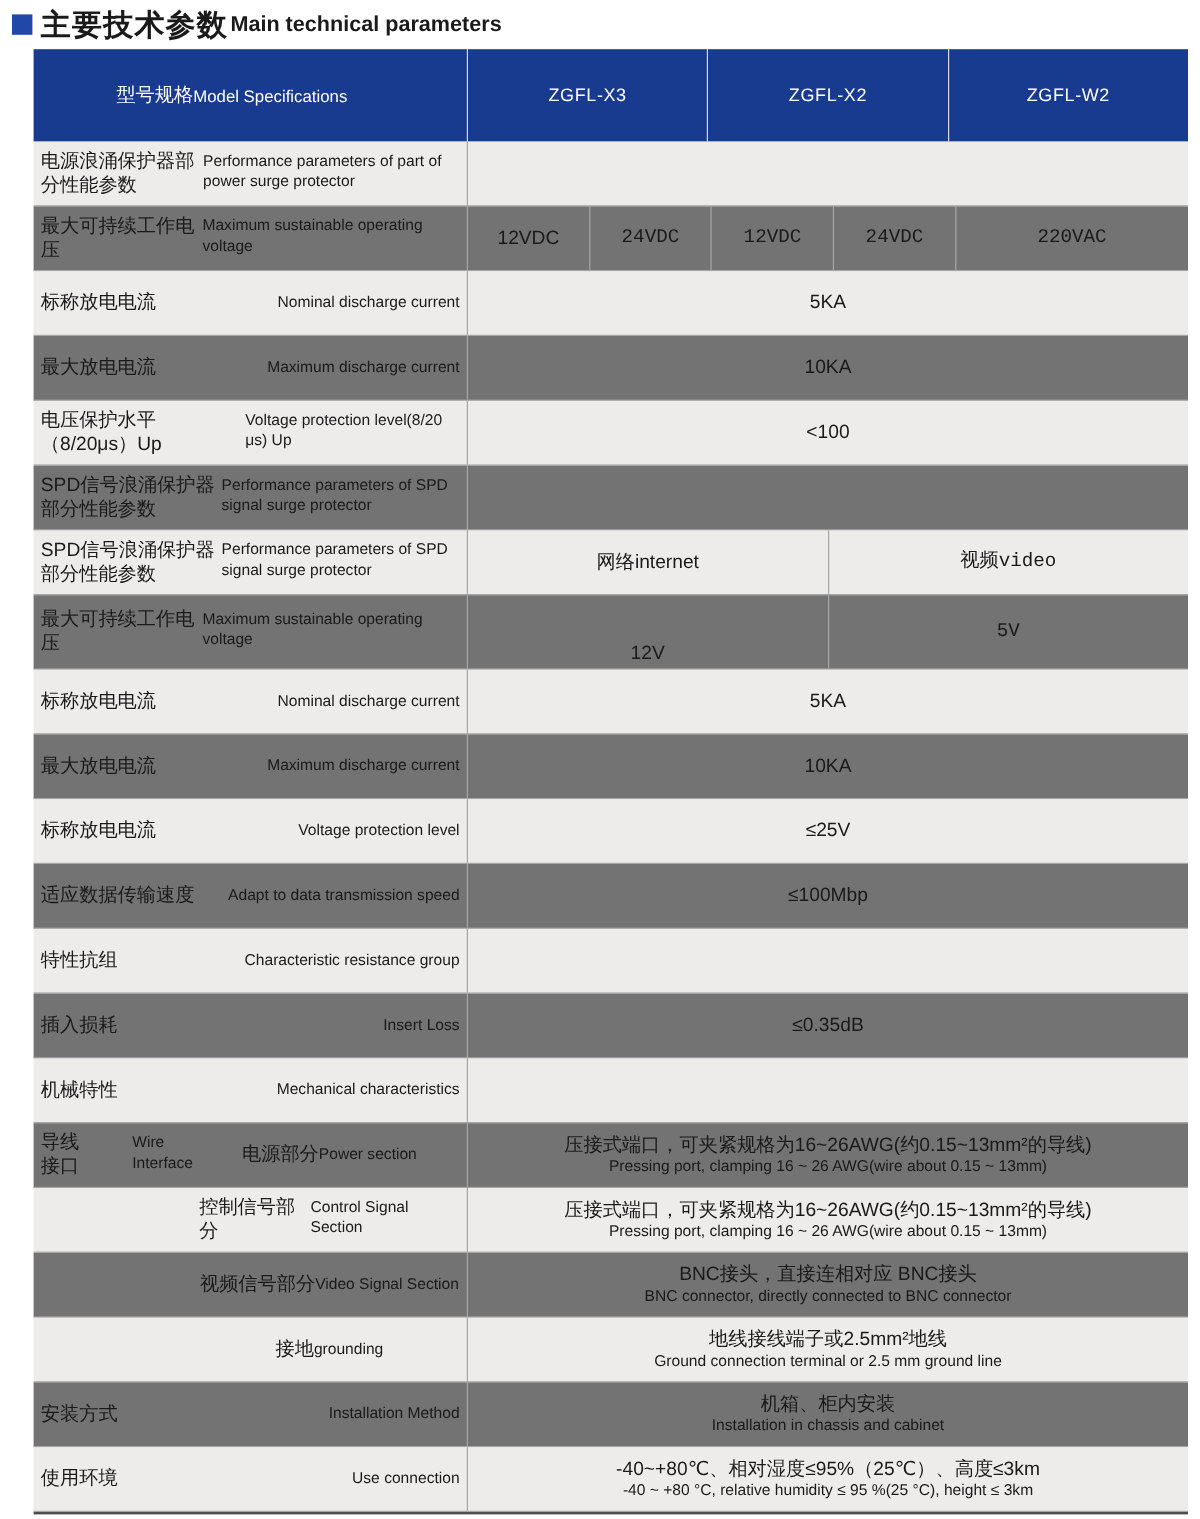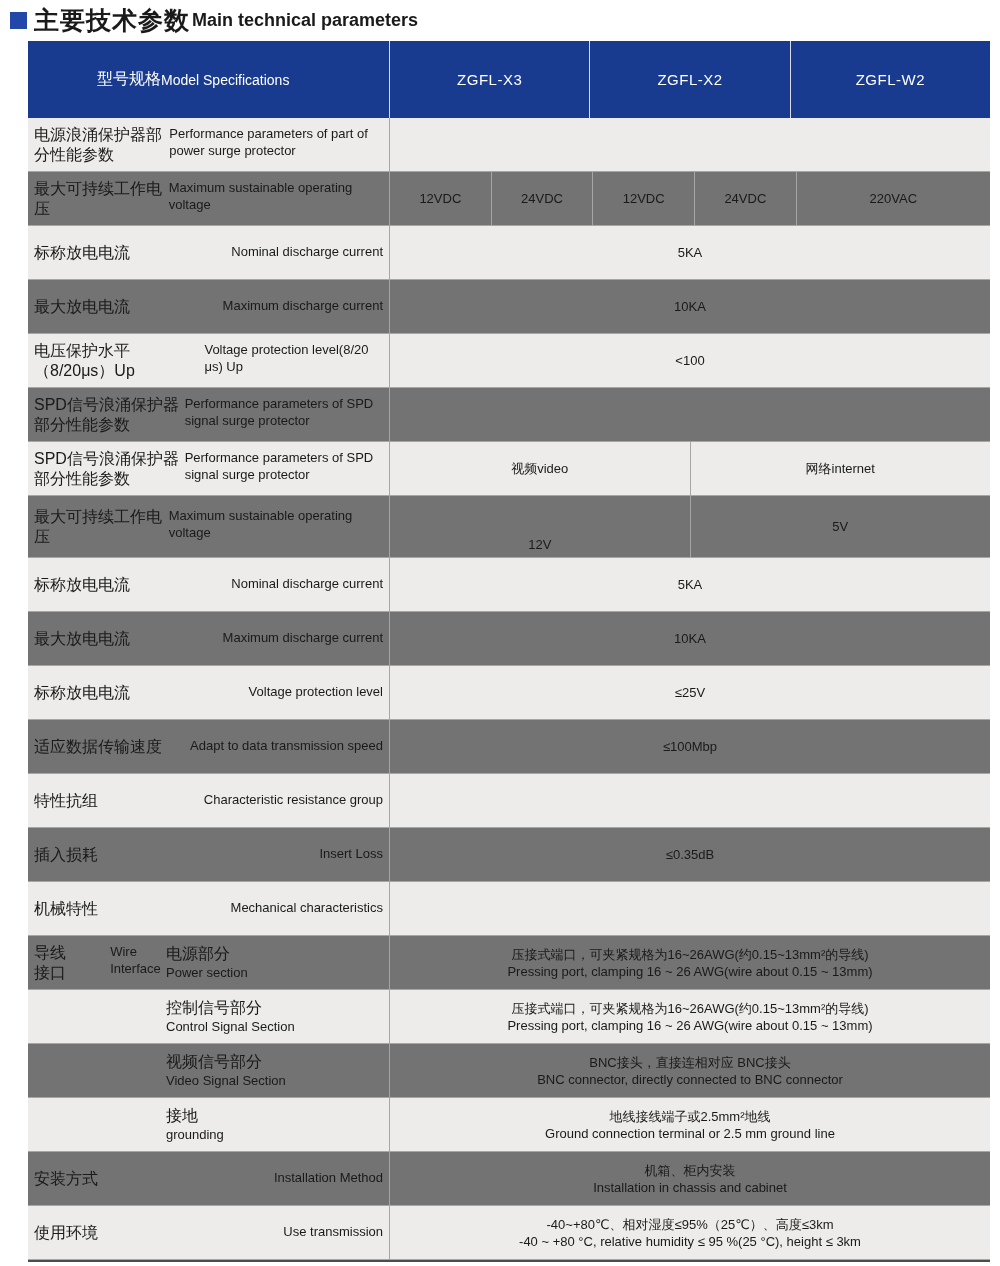--- a/index.html
+++ b/index.html
@@ -53,30 +53,30 @@
   .trow.shade{background:var(--shade);}
   .lcell{
     width:362px;flex:0 0 362px;
     border-right:1px solid var(--border);
     display:flex;flex-direction:column;justify-content:center;
     padding:5px 6px 5px 6px;
   }
   .lcell.has-sub{flex-direction:row;align-items:center;padding-left:6px;}
   .lcell .lmain{display:flex;justify-content:space-between;}
   .lcell.has-sub .lmain{width:132px;flex:0 0 132px;gap:32px;}
-  .lcell .lsub{flex:1;display:flex;flex-direction:column;justify-content:center;}
+  .lcell .lsub{flex:1;display:flex;flex-direction:row;justify-content:center;}
   .zh{font-size:16px;line-height:20px;}
   .en{font-size:13px;line-height:17px;}
   .vals{flex:1;display:flex;}
   .vcell{
     display:flex;flex-direction:column;justify-content:center;align-items:center;
     text-align:center;padding:3px 4px;min-width:0;
   }
-  .vcell + .vcell{border-left:1px solid var(--border);}
-  .vcell .vzh{font-size:13px;line-height:19px;}
+  .vcell + .vcell{border-left:1px solid var(--border);font-family:Liberation Mono, monospace;}
+  .vcell .vzh{font-size:16px;line-height:19px;}
   .vcell .ven{font-size:13px;line-height:16px;}
 </style>
 </head>
 <body>
 
 <div class="title">
   <span class="bullet"></span>
   <span class="t-zh">主要技术参数</span>
   <span class="t-en">Main technical parameters</span>
 </div>
@@ -181,24 +181,24 @@
       </div>
       <div class="trow shade">
         <div class="lcell">
           <div class="lmain">
             <div class="zh">SPD信号浪涌保护器部分性能参数</div>
             <div class="en">Performance parameters of SPD signal surge protector</div>
           </div>
         </div>
         <div class="vals">
           <div class="vcell" style="flex: 3 0 0%;">
+            <div class="vzh">网络internet</div>
+          </div>
+          <div class="vcell" style="flex: 3 0 0%;">
             <div class="vzh">视频video</div>
-          </div>
-          <div class="vcell" style="flex: 3 0 0%;">
-            <div class="vzh">网络internet</div>
           </div>
         </div>
       </div>
       <div class="trow">
         <div class="lcell">
           <div class="lmain">
             <div class="zh">最大可持续工作电压</div>
             <div class="en">Maximum sustainable operating voltage</div>
           </div>
         </div>
@@ -375,21 +375,21 @@
           <div class="vcell" style="flex: 6 0 0%;">
             <div class="vzh">机箱、柜内安装</div>
             <div class="ven">Installation in chassis and cabinet</div>
           </div>
         </div>
       </div>
       <div class="trow shade">
         <div class="lcell">
           <div class="lmain">
             <div class="zh">使用环境</div>
-            <div class="en">Use transmission</div>
+            <div class="en">Use connection</div>
           </div>
         </div>
         <div class="vals">
           <div class="vcell" style="flex: 6 0 0%;">
             <div class="vzh">-40~+80℃、相对湿度≤95%（25℃）、高度≤3km</div>
             <div class="ven">-40 ~ +80 °C, relative humidity ≤ 95 %(25 °C), height ≤ 3km</div>
           </div>
         </div>
       </div>
     </div>

